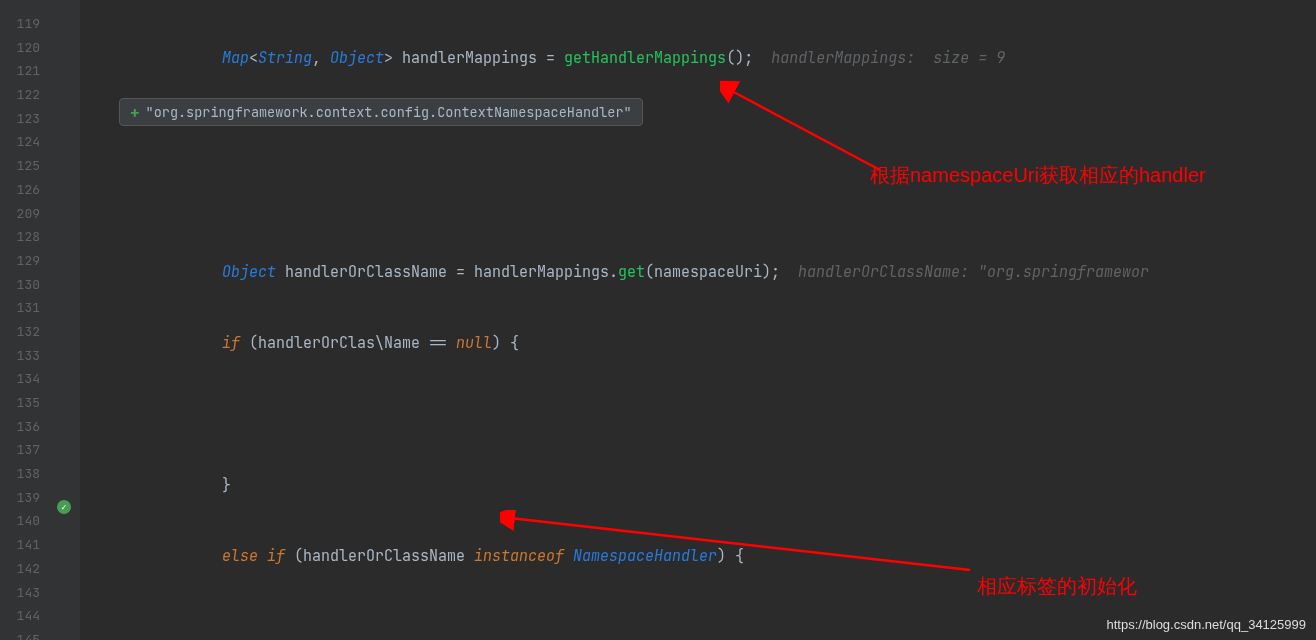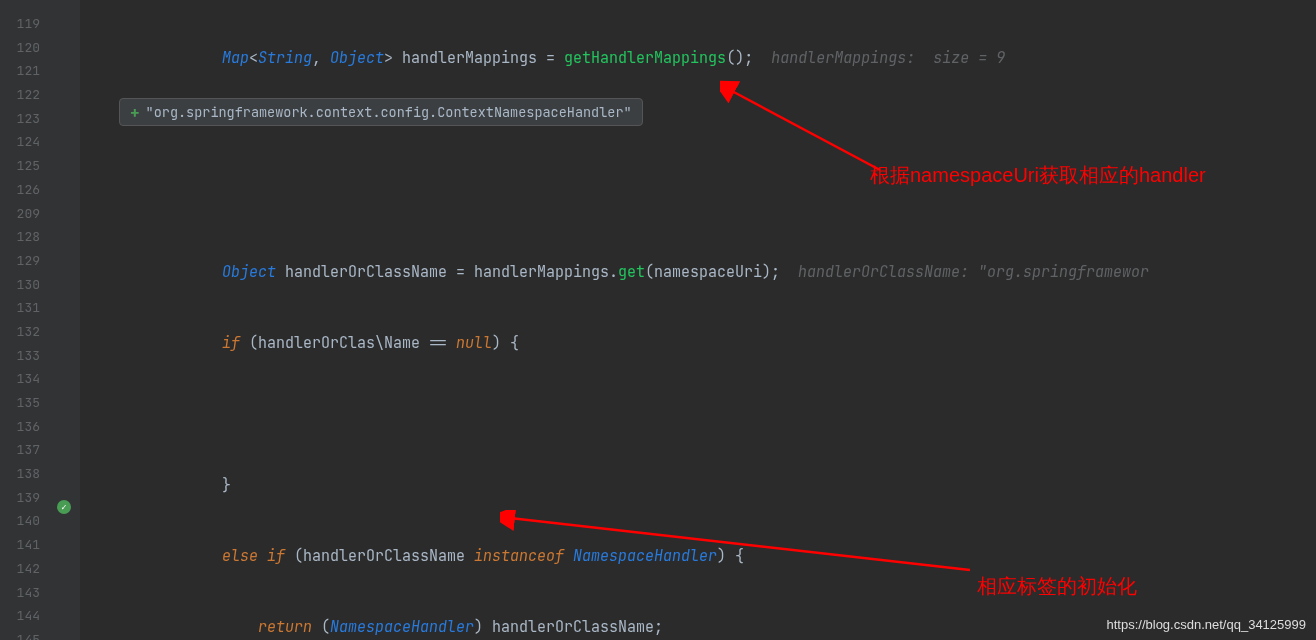--- a/index.html
+++ b/index.html
@@ -79,21 +79,20 @@
   <div class="fold-col"></div>
   <div class="code">
     <div class="row"><span class="c-hint">            </span><span class="c-type">Map</span><span>&lt;</span><span class="c-type">String</span><span>, </span><span class="c-type">Object</span><span>&gt; handlerMappings = </span><span class="c-method">getHandlerMappings</span><span>();  </span><span class="c-hint">handlerMappings:  size = 9</span></div>
     <div class="row"></div>
     <div class="row"><span>            </span></div>
     <div class="row"><span>            </span><span class="c-type">Object</span><span> handlerOrClassName = handlerMappings.</span><span class="c-method">get</span><span>(namespaceUri);  </span><span class="c-hint">handlerOrClassName: "org.springframewor</span></div>
     <div class="row"><span>            </span><span class="c-kw-i">if </span><span>(handlerOrClas</span><span>\Name </span><span>== </span><span class="c-kw-i">null</span><span>) {</span></div>
     <div class="row"></div>
     <div class="row"><span>            </span><span>}</span></div>
     <div class="row"><span>            </span><span class="c-kw-i">else if </span><span>(handlerOrClassName </span><span class="c-kw-i">instanceof </span><span class="c-type">NamespaceHandler</span><span>) {</span></div>
-    <div class="row"><span>                </span><span class="c-kw-i">return </span><span>(</span><span class="c-type">NamespaceHandler</span><span>) handlerOrClassName;</span></div>
     
     
     
     
     
     
     
     
     
     

